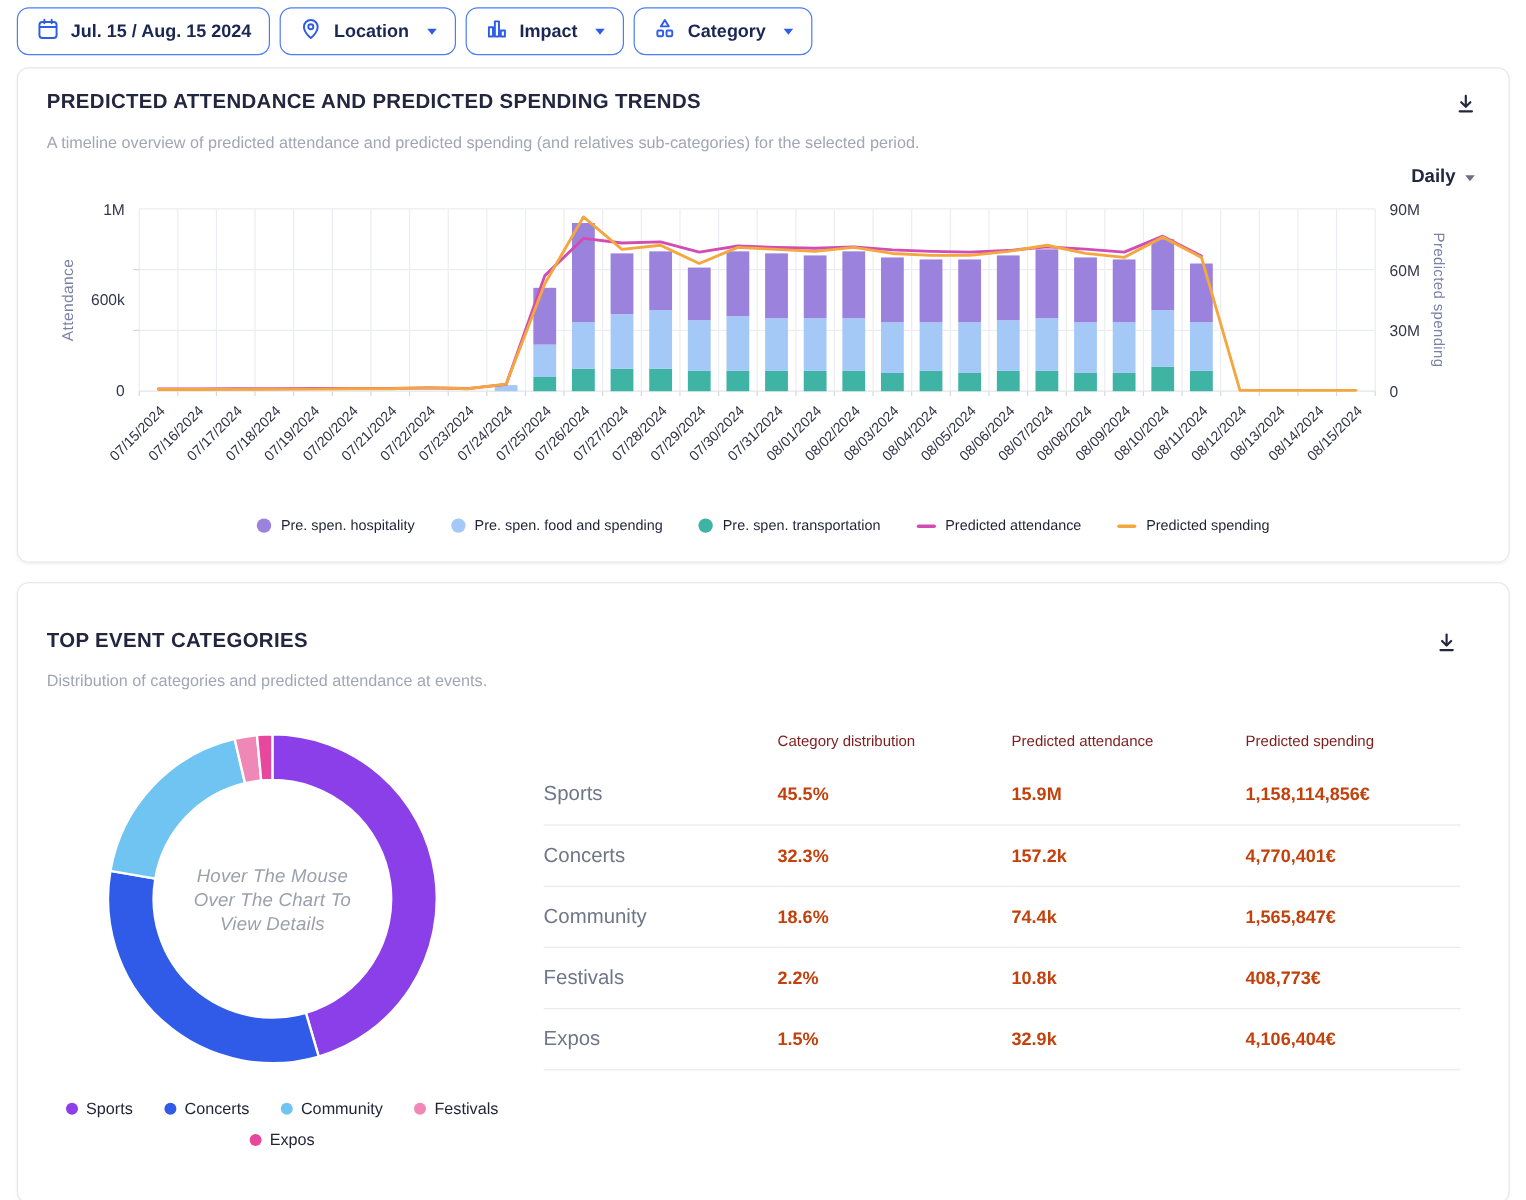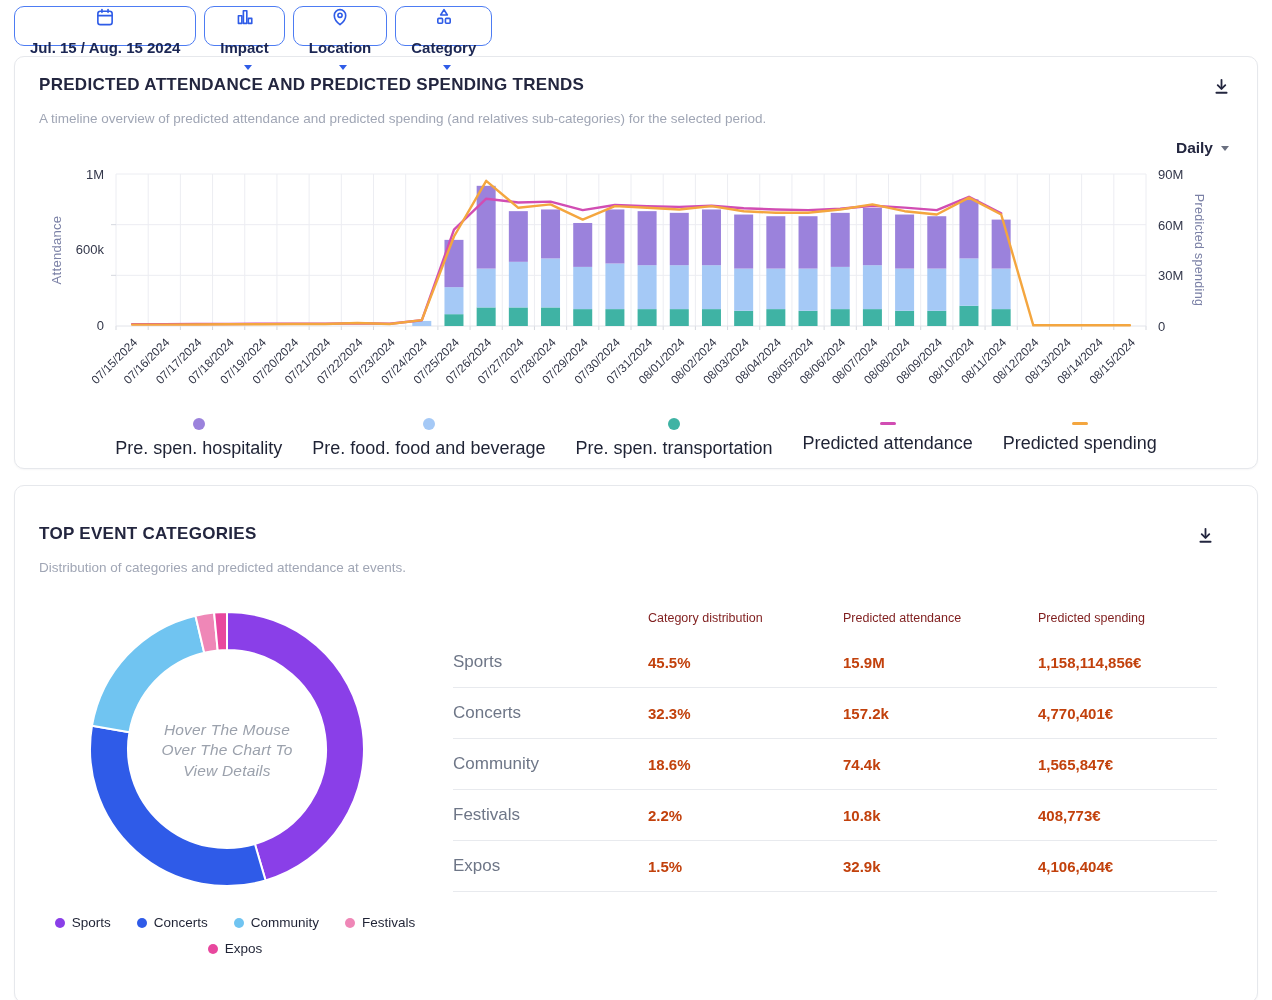--- a/index.html
+++ b/index.html
@@ -10,21 +10,21 @@
     font-family:"Liberation Sans", sans-serif;
   }
   .page { padding:6px 14px 0 14px; }
 
   
   .filterbar { display:flex; gap:8px; margin-bottom:10px; }
   .fbtn {
     display:flex; align-items:center; gap:9px; height:40px; padding:0 15px;
     background:#fff; border:1.6px solid #4D7CF3; border-radius:10px;
     font-family:"Liberation Sans", sans-serif;
-    font-size:15px; font-weight:700; color:#1B2653; cursor:pointer; white-space:nowrap;flex-direction:column;
+    font-size:15px; font-weight:700; color:#1B2653; cursor:pointer; white-space:nowrap;
   }
   .fbtn svg { flex:0 0 auto; }
   .caret { width:0; height:0; border-left:4.5px solid transparent; border-right:4.5px solid transparent;
            border-top:5.5px solid #2F5CE7; margin-left:6px; }
 
   
   .card {
     background:#fff; border:1px solid #E6E8EC; border-radius:10px;
     box-shadow:0 1px 2px rgba(20,25,60,0.04);
   }
@@ -37,21 +37,21 @@
 
   
   .freq-row { display:flex; justify-content:flex-end; margin-top:10px; height:24px; }
   .freq-btn { display:flex; align-items:center; gap:8px; background:none; border:none; cursor:pointer;
               font-family:"Liberation Sans", sans-serif; font-size:15.5px; font-weight:600; color:#23263F; padding:0 4px; }
   .freq-caret { width:0; height:0; border-left:4.5px solid transparent; border-right:4.5px solid transparent;
                 border-top:5.5px solid #6A7080; }
   #trend-chart { margin-top:6px; }
   #trend-chart svg { display:block; }
   .legend-row { display:flex; justify-content:center; align-items:center; gap:30px; margin-top:2px; height:24px; }
-  .legend-item { display:flex; align-items:center; gap:8px; font-size:18px; color:#1F2335;flex-direction:column; }
+  .legend-item { display:flex; align-items:center; gap:8px; font-size:12px; color:#1F2335; }
   .lg-dot  { width:12px; height:12px; border-radius:50%; display:inline-block; }
   .lg-dash { width:16px; height:3px; border-radius:2px; display:inline-block; }
 
   
   .cat-body { display:flex; margin-top:28px; }
   .donut-col { width:402px; flex:0 0 auto; }
   .donut-box { position:relative; width:292px; margin-left:42px;font-style:italic; }
   .donut-center {
     position:absolute; left:50%; top:50%; transform:translate(-50%,-50%);
     width:190px; text-align:center; color:#9BA1AC; font-size:15.5px; line-height:1.32;
@@ -82,38 +82,38 @@
           <line x1="3.4" y1="9" x2="17.6" y2="9"></line>
           <line x1="7.3" y1="2.6" x2="7.3" y2="5.6"></line>
           <line x1="13.7" y1="2.6" x2="13.7" y2="5.6"></line>
         </svg>
       </span>
       <span>Jul. 15 / Aug. 15 2024</span>
     </button>
 
     <button class="fbtn">
       <span>
+        <svg width="20" height="20" viewBox="0 0 21 21" fill="none" stroke="#2F5CE7" stroke-width="1.7" stroke-linecap="round" stroke-linejoin="round">
+          <path d="M10.5 18.5 C10.5 18.5 4.5 13.9 4.5 8.8 A6 6 0 1 1 16.5 8.8 C16.5 13.9 10.5 18.5 10.5 18.5 Z"></path>
+          <circle cx="10.5" cy="8.7" r="2.2"></circle>
+        </svg>
+      </span>
+      <span>Location</span>
+      <span class="caret"></span>
+    </button>
+
+    <button class="fbtn">
+      <span>
         <svg width="20" height="20" viewBox="0 0 21 21" fill="none" stroke="#2F5CE7" stroke-width="1.7" stroke-linejoin="round">
           <rect x="3.6" y="9.2" width="3.6" height="8"></rect>
           <rect x="8.8" y="4" width="3.6" height="13.2"></rect>
           <rect x="14" y="12" width="3.6" height="5.2"></rect>
         </svg>
       </span>
       <span>Impact</span>
-      <span class="caret"></span>
-    </button>
-
-    <button class="fbtn">
-      <span>
-        <svg width="20" height="20" viewBox="0 0 21 21" fill="none" stroke="#2F5CE7" stroke-width="1.7" stroke-linecap="round" stroke-linejoin="round">
-          <path d="M10.5 18.5 C10.5 18.5 4.5 13.9 4.5 8.8 A6 6 0 1 1 16.5 8.8 C16.5 13.9 10.5 18.5 10.5 18.5 Z"></path>
-          <circle cx="10.5" cy="8.7" r="2.2"></circle>
-        </svg>
-      </span>
-      <span>Location</span>
       <span class="caret"></span>
     </button>
 
     <button class="fbtn">
       <span>
         <svg width="20" height="20" viewBox="0 0 21 21" fill="none" stroke="#2F5CE7" stroke-width="1.7" stroke-linejoin="round">
           <path d="M10.5 2.8 L14 8.4 L7 8.4 Z"></path>
           <rect x="4" y="12" width="5" height="5" rx="1"></rect>
           <rect x="12" y="12" width="5" height="5" rx="1"></rect>
         </svg>
@@ -319,21 +319,21 @@
           <text x="1096.90625" y="177" text-anchor="end" font-size="11.8" fill="#2E3244" transform="rotate(-45,1096.90625,177)">08/15/2024</text>
         </svg>
       </div>
     <div class="legend-row" id="trend-legend">
         <span class="legend-item">
           <span class="lg-dot" style="background: rgb(155, 130, 220);"></span>
           <span>Pre. spen. hospitality</span>
         </span>
         <span class="legend-item">
           <span class="lg-dot" style="background: rgb(165, 201, 246);"></span>
-          <span>Pre. food. food and beverage</span>
+          <span>Pre. spen. food and spending</span>
         </span>
         <span class="legend-item">
           <span class="lg-dot" style="background: rgb(63, 179, 164);"></span>
           <span>Pre. spen. transportation</span>
         </span>
         <span class="legend-item">
           <span class="lg-dash" style="background: rgb(209, 77, 179);"></span>
           <span>Predicted attendance</span>
         </span>
         <span class="legend-item">

